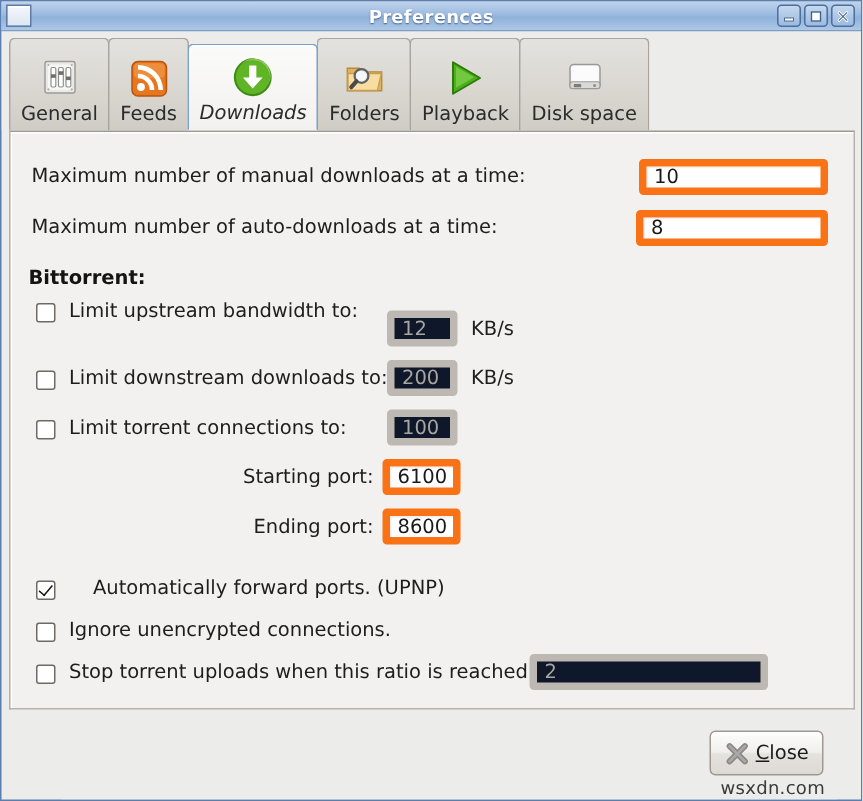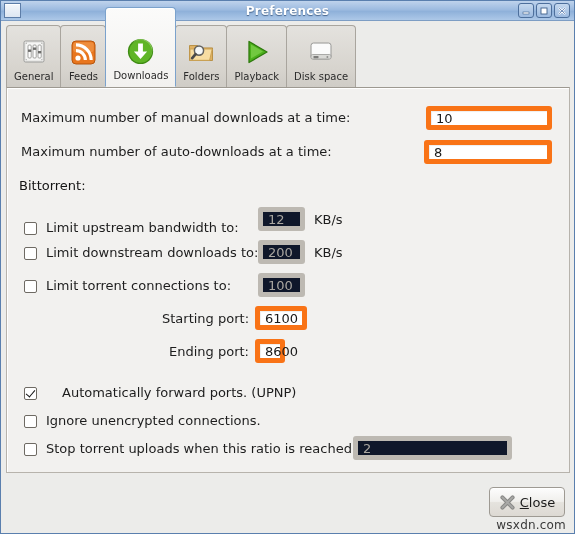--- a/index.html
+++ b/index.html
@@ -93,29 +93,30 @@
     justify-content: flex-end;
     padding: 4px 7px 3px 7px;
     height: 62px;
     box-sizing: border-box;
     background: linear-gradient(to bottom, #e4e2de 0%, #d7d4ce 70%, #cfccc6 100%);
     border: 1px solid #a9a59e;
     border-bottom: none;
     border-radius: 4px 4px 0 0;
     margin-right: -1px;
     color: #2b2b2b;
-    font-size: 10px;
+    font-size: 13px;
   }
   .tab.active {
     background: linear-gradient(to bottom, #fbfbfa 0%, #f2f1ef 100%);
     border: 1px solid #7ba2cc;
     border-bottom: 1px solid #f2f1ef;
-    height: 80px;
+    height: 58px;
     z-index: 5;
     box-shadow: inset 0 1px 0 #ffffff;
+    font-style: italic;
   }
   .tab-icon {
     width: 30px;
     height: 30px;
     display: flex;
     align-items: center;
     justify-content: center;
     margin-bottom: 2px;
   }
   .tab-label { white-space: nowrap; line-height: 15px; }
@@ -137,21 +138,21 @@
   .row {
     position: absolute;
     display: flex;
     align-items: center;
     font-size: 13px;
     color: #1d1d1d;
     white-space: nowrap;
   }
   .lbl { line-height: 16px; }
   .section-title {
-    font-weight: normal;
+    font-weight: bold;
     font-size: 13px;
     color: #141414;
   }
 
   
   .entry {
     box-sizing: border-box;
     background: #ffffff;
     border: 5px solid #f97316;
     border-radius: 3px;
@@ -193,21 +194,21 @@
     height: 8px;
     border: solid #141414;
     border-width: 0 1.6px 1.6px 0;
     transform: rotate(40deg);
   }
 
   
   #action-area {
     position: absolute;
     left: 0;
-    right: 0;
+    right: 16px;
     bottom: 0;
     height: 58px;
     background: #ececea;
     margin-left: 40px;
   }
   #close-button {
     position: absolute;
     right: 9px;
     top: 12px;
     width: 76px;
@@ -372,21 +373,21 @@
       <span class="lbl">Maximum number of auto-downloads at a time:</span>
     </div>
     <div class="entry" style="position:absolute; left:417px; top:52px; width:128px;">
       <span>8</span>
     </div>
 
     <div class="row" style="left:12px; top:90px;">
       <span class="section-title">Bittorrent:</span>
     </div>
 
-    <div class="row" style="left:17px; top:132px;">
+    <div class="row" style="left:17px; top:112px;">
       <span class="cbox"></span>
       <span class="lbl">Limit upstream bandwidth to:</span>
     </div>
     <div class="entry disabled" style="position:absolute; left:251px; top:207px; width:47px; top:119px;">
       <span>12</span>
     </div>
     <div class="row" style="left:307px; top:124px;">
       <span class="lbl">KB/s</span>
     </div>
 
@@ -412,21 +413,21 @@
     <div class="row" style="left:155px; top:223px;">
       <span class="lbl">Starting port:</span>
     </div>
     <div class="entry" style="position:absolute; left:248px; top:218px; width:52px;">
       <span>6100</span>
     </div>
 
     <div class="row" style="left:162px; top:256px;">
       <span class="lbl">Ending port:</span>
     </div>
-    <div class="entry" style="position:absolute; left:248px; top:251px; width:30px;">
+    <div class="entry" style="position:absolute; left:248px; top:251px; width:52px;">
       <span>8600</span>
     </div>
 
     <div class="row" style="left:17px; top:297px;gap:16px;">
       <span class="cbox checked"></span>
       <span class="lbl">Automatically forward ports.  (UPNP)</span>
     </div>
 
     <div class="row" style="left:17px; top:325px;">
       <span class="cbox"></span>

